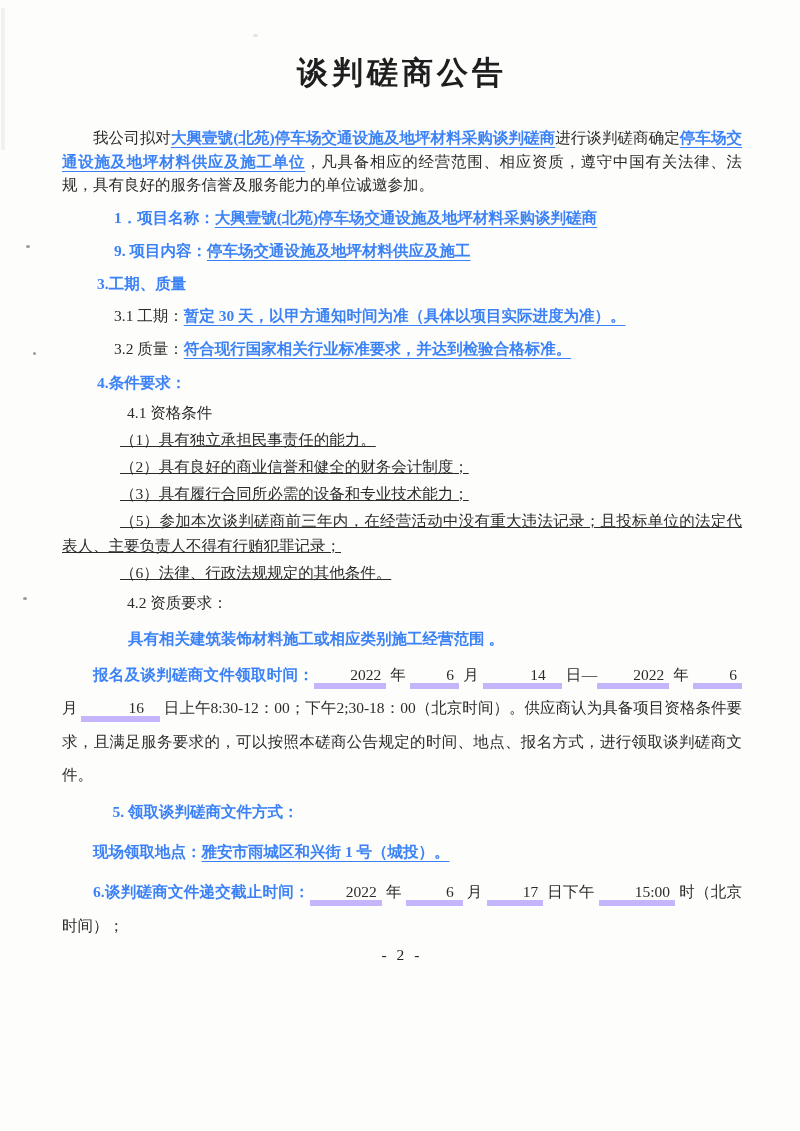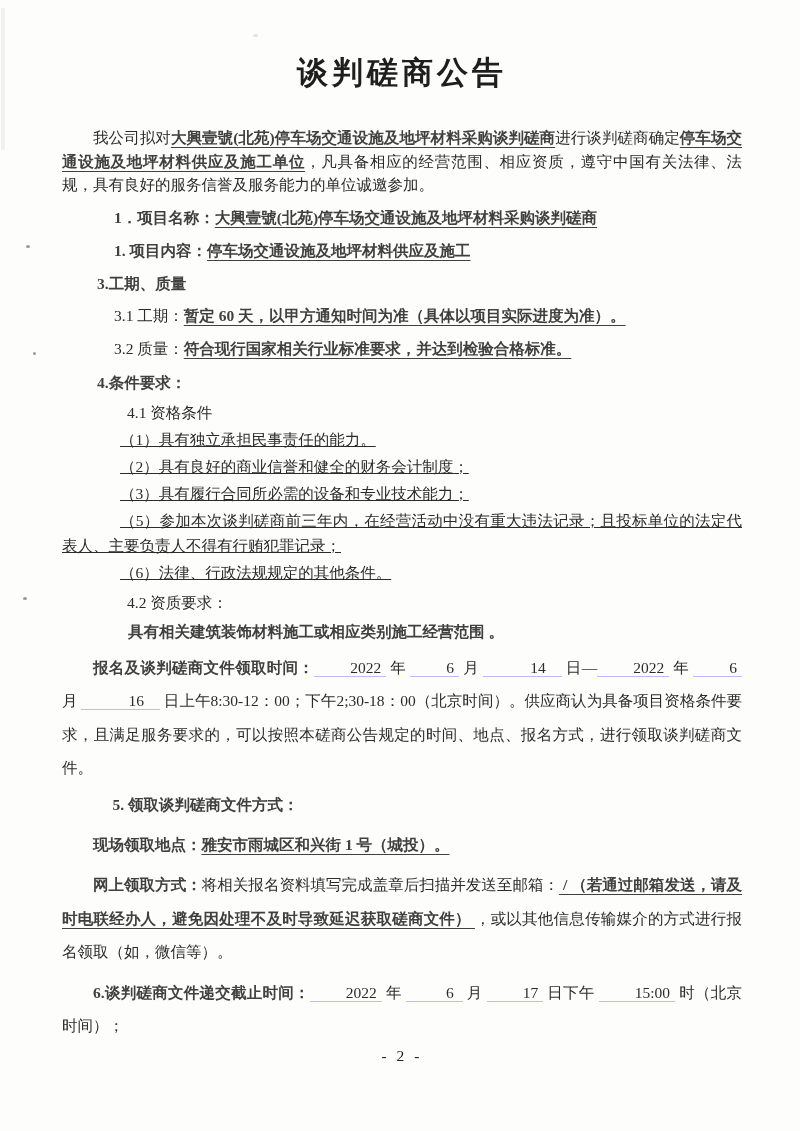--- a/index.html
+++ b/index.html
@@ -23,43 +23,43 @@
   }
   .doc-title {
     text-align: center;
     font-family: Liberation Mono, monospace;
     font-weight: 700;
     font-size: 31px;
     letter-spacing: 4px;
     color: #1e1e1e;
   }
   p { text-align: justify; }
-  .b { font-weight: 700; color: #404040; }
+  .b { font-weight: 700; color: #3b82f6; }
   .u { text-decoration: underline; text-underline-offset: 4px; }
   .fill {
-    border-bottom: 1px solid #c4b5fd;
+    border-bottom: 6px solid #c4b5fd;
     padding: 0 5px;
     display: inline-block;
     line-height: 1.1;
   }
   .fill-wide { padding: 0 16px; }
   .fill-mid  { padding: 0 9px; }
 
   .intro {
     margin-top: 32px;
     line-height: 23.5px;
     text-indent: 2em;
   }
   .num-item { margin-left: 52px; line-height: 25px; margin-top: 8px; }
   .num-item:first-of-type { margin-top: 12px; }
   .h-item { margin-left: 35px; line-height: 25px; margin-top: 8px; }
   .sub-item { margin-left: 52px; line-height: 26px; margin-top: 7px; }
   .sub-h { margin-left: 65px; line-height: 25px; margin-top: 5px; }
   .cond { text-indent: 58px; line-height: 25px; margin-top: 2px; text-decoration: underline; }
-  .quali-value { margin-left: 66px; line-height: 25px; margin-top: 4px; }
+  .quali-value { margin-left: 66px; line-height: 25px; margin-top: 11px; }
   .flow { margin-top: 7px; line-height: 33.5px; text-indent: 2em; }
   .h5 { margin-left: 35px; line-height: 33px; margin-top: 3px; text-indent: 1em; }
   .page-number {
     text-align: center;
     margin-top: 1px;
     line-height: 24px;
     letter-spacing: 3px;
     color: #222;
   }
   .speck { position: absolute; border-radius: 50%; background: #9a9a9a; }
@@ -82,25 +82,25 @@
   <div class="speck" style="left:253px; top:34px; width:5px; height:3px; background:#e2e2df;"></div>
 
   <div class="content">
 
     <div class="doc-title">谈判磋商公告</div>
 
     <p class="intro"><span>我公司拟对</span><span class="b u">大興壹號(北苑)停车场交通设施及地坪材料采购谈判磋商</span><span>进行谈判磋商确定</span><span class="b u">停车场交通设施及地坪材料供应及施工单位</span><span>，凡具备相应的经营范围、相应资质，遵守中国有关法律、法规，具有良好的服务信誉及服务能力的单位诚邀参加。</span></p>
 
     <p class="num-item"><span class="b">1．项目名称：</span><span class="b u">大興壹號(北苑)停车场交通设施及地坪材料采购谈判磋商</span></p>
 
-    <p class="num-item"><span class="b">1.  项目内容：</span><span class="b u">停车场交通设施及地坪材料供应及施工</span></p>
+    <p class="num-item"><span class="b">9.  项目内容：</span><span class="b u">停车场交通设施及地坪材料供应及施工</span></p>
 
     <p class="h-item b">3.工期、质量</p>
 
-    <p class="sub-item"><span>3.1 工期：</span><span class="b u">暂定 60 天，以甲方通知时间为准（具体以项目实际进度为准）。</span></p>
+    <p class="sub-item"><span>3.1 工期：</span><span class="b u">暂定 30 天，以甲方通知时间为准（具体以项目实际进度为准）。</span></p>
 
     <p class="sub-item"><span>3.2 质量：</span><span class="b u">符合现行国家相关行业标准要求，并达到检验合格标准。</span></p>
 
     <p class="h-item b">4.条件要求：</p>
 
     <p class="sub-h">4.1 资格条件</p>
 
     <p class="cond">（1）具有独立承担民事责任的能力。</p>
     <p class="cond">（2）具有良好的商业信誉和健全的财务会计制度；</p>
     <p class="cond">（3）具有履行合同所必需的设备和专业技术能力；</p>
@@ -110,20 +110,19 @@
     <p class="sub-h">4.2 资质要求：</p>
 
     <p class="quali-value b">具有相关建筑装饰材料施工或相应类别施工经营范围 。</p>
 
     <p class="flow"><span class="b">报名及谈判磋商文件领取时间：</span><span class="fill">2022</span><span> 年 </span><span class="fill">6</span><span> 月 </span><span class="fill fill-wide">14</span><span> 日—</span><span class="fill">2022</span><span> 年 </span><span class="fill">6</span><span> 月 </span><span class="fill fill-wide">16</span><span> 日上午8:30-12：00；下午2;30-18：00（北京时间）。供应商认为具备项目资格条件要求，且满足服务要求的，可以按照本磋商公告规定的时间、地点、报名方式，进行领取谈判磋商文件。</span></p>
 
     <p class="h5 b">5.  领取谈判磋商文件方式：</p>
 
     <p class="flow"><span class="b">现场领取地点：</span><span class="b u">雅安市雨城区和兴街 1 号（城投）。</span></p>
 
-    <p class="flow"><span class="b">网上领取方式：</span><span>将相关报名资料填写完成盖章后扫描并发送至邮箱：</span><span class="b u"> / （若通过邮箱发送，请及时电联经办人，避免因处理不及时导致延迟获取磋商文件） </span><span>，或以其他信息传输媒介的方式进行报名领取（如，微信等）。</span></p>
 
     <p class="flow"><span class="b">6.谈判磋商文件递交截止时间：</span><span class="fill">2022</span><span> 年 </span><span class="fill fill-mid">6</span><span> 月 </span><span class="fill">17</span><span> 日下午 </span><span class="fill">15:00</span><span> 时（北京时间）；</span></p>
 
     <p class="page-number">- 2 -</p>
 
   </div>
 </div>
 
 </body></html>

